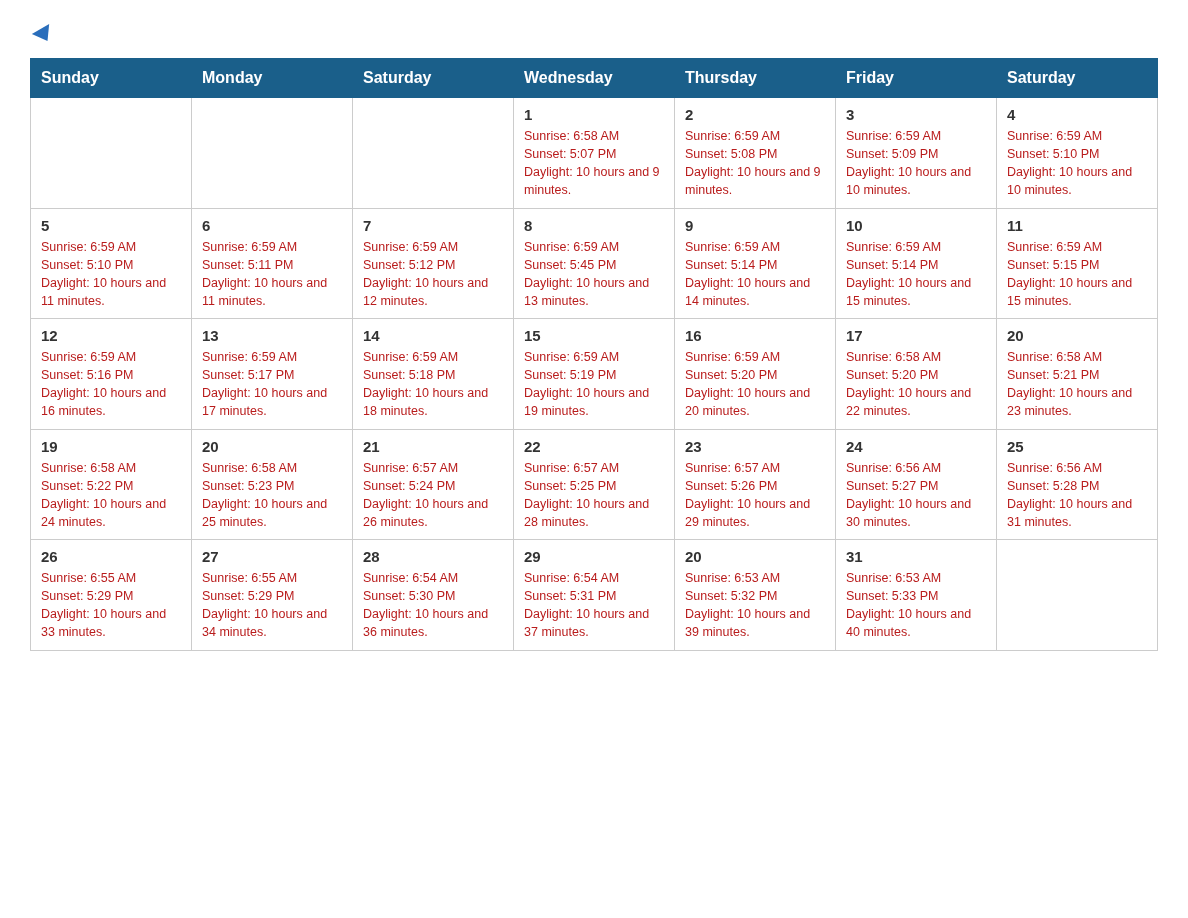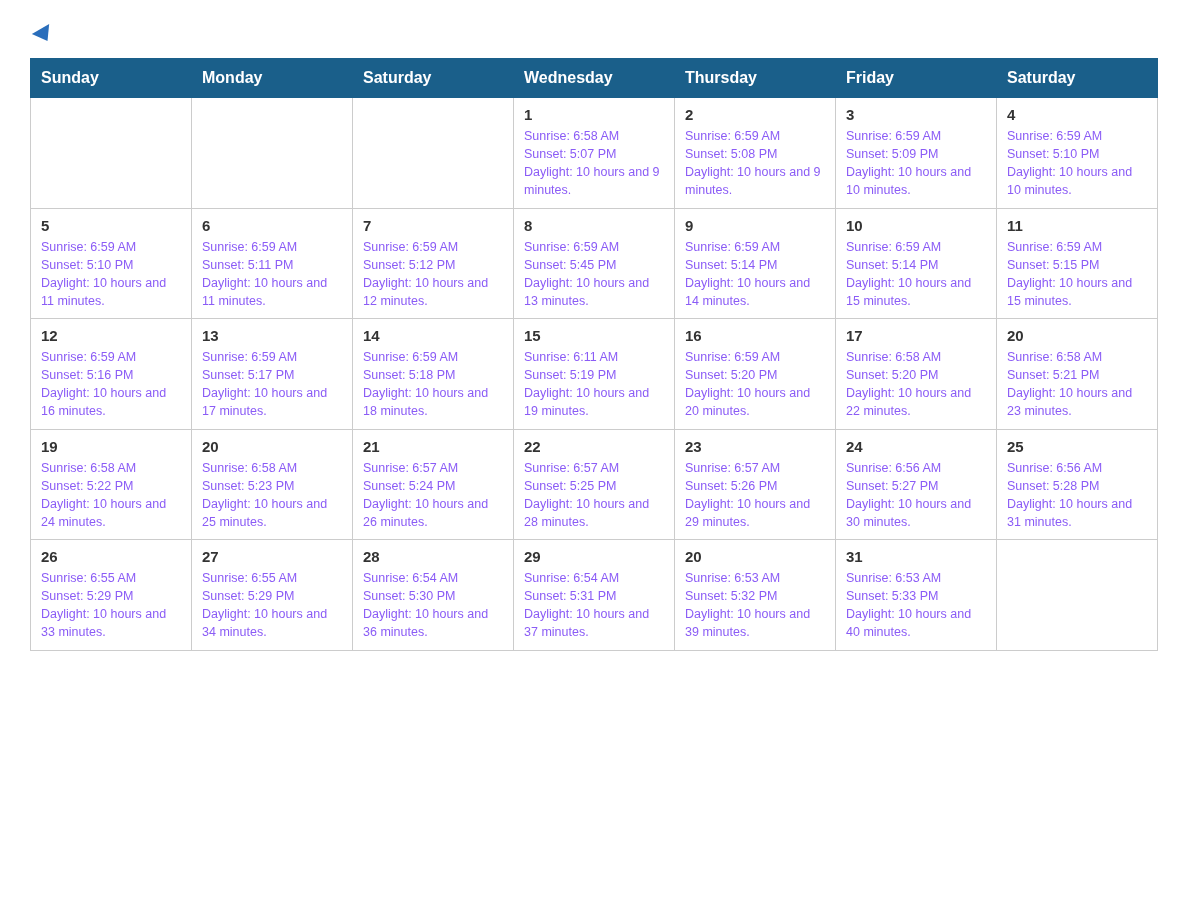--- a/index.html
+++ b/index.html
@@ -85,21 +85,21 @@
     }
     .day-number {
       font-size: 15px;
       font-weight: bold;
       color: #333;
       display: block;
       margin-bottom: 4px;
     }
     .day-info {
       font-size: 12.5px;
-      color: #8b5cf6;
+      color: #b91c1c;
       line-height: 1.45;
     }
     .empty-cell {
       background: #fff;
     }
     tbody tr:nth-child(odd) td {
       background-color: #fff;
     }
   </style>
 </head>
@@ -219,21 +219,21 @@
 Daylight: 10 hours and 17 minutes.</div>
         </td>
         <td>
           <span class="day-number">14</span>
           <div class="day-info">Sunrise: 6:59 AM
 Sunset: 5:18 PM
 Daylight: 10 hours and 18 minutes.</div>
         </td>
         <td>
           <span class="day-number">15</span>
-          <div class="day-info">Sunrise: 6:11 AM
+          <div class="day-info">Sunrise: 6:59 AM
 Sunset: 5:19 PM
 Daylight: 10 hours and 19 minutes.</div>
         </td>
         <td>
           <span class="day-number">16</span>
           <div class="day-info">Sunrise: 6:59 AM
 Sunset: 5:20 PM
 Daylight: 10 hours and 20 minutes.</div>
         </td>
         <td>

